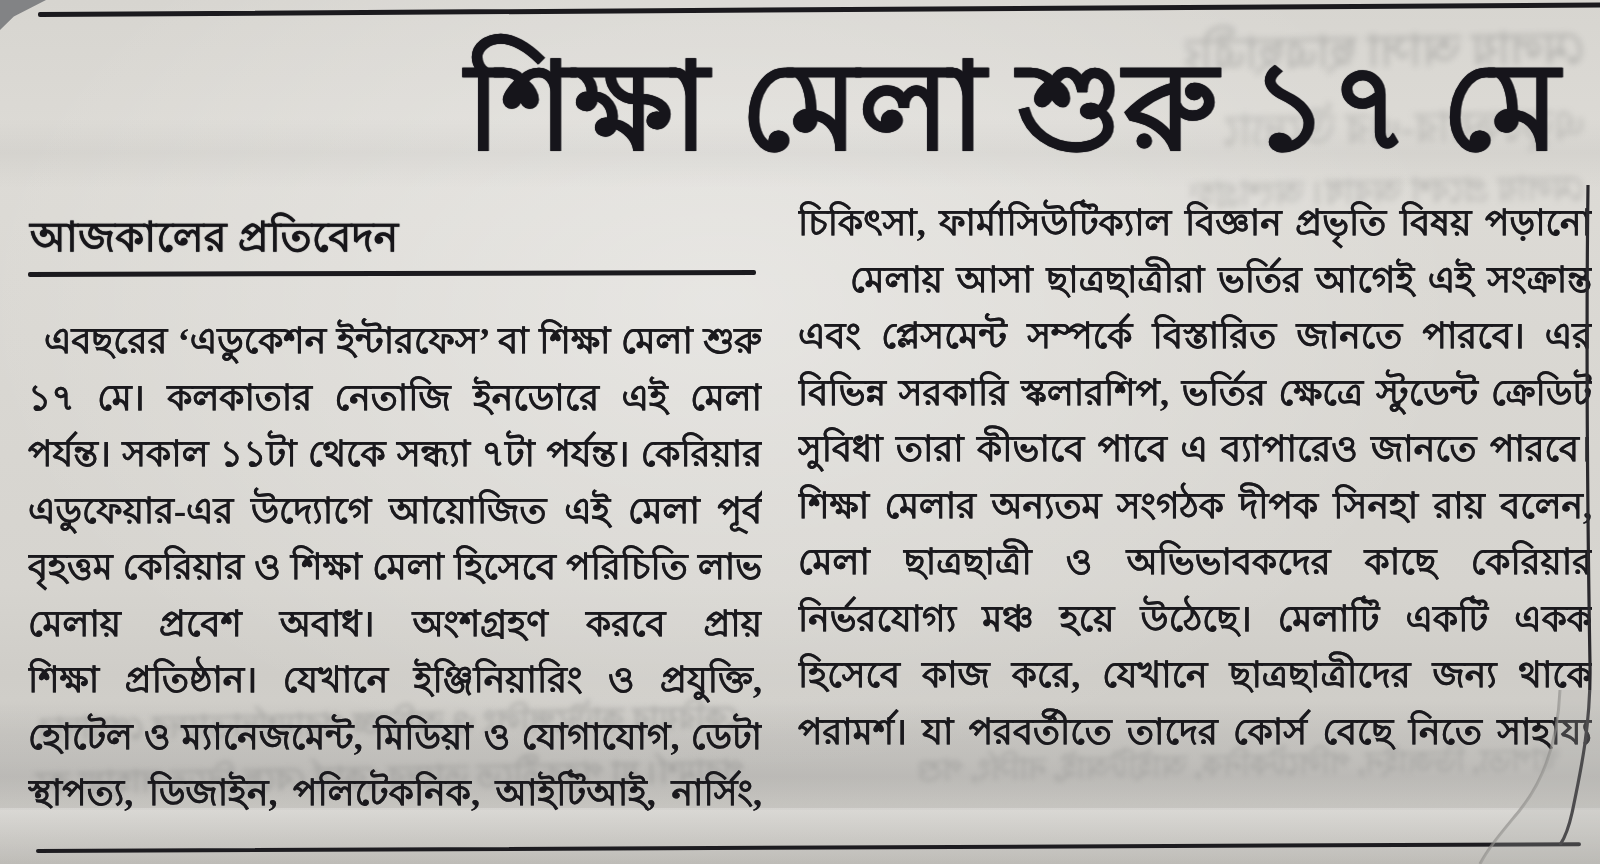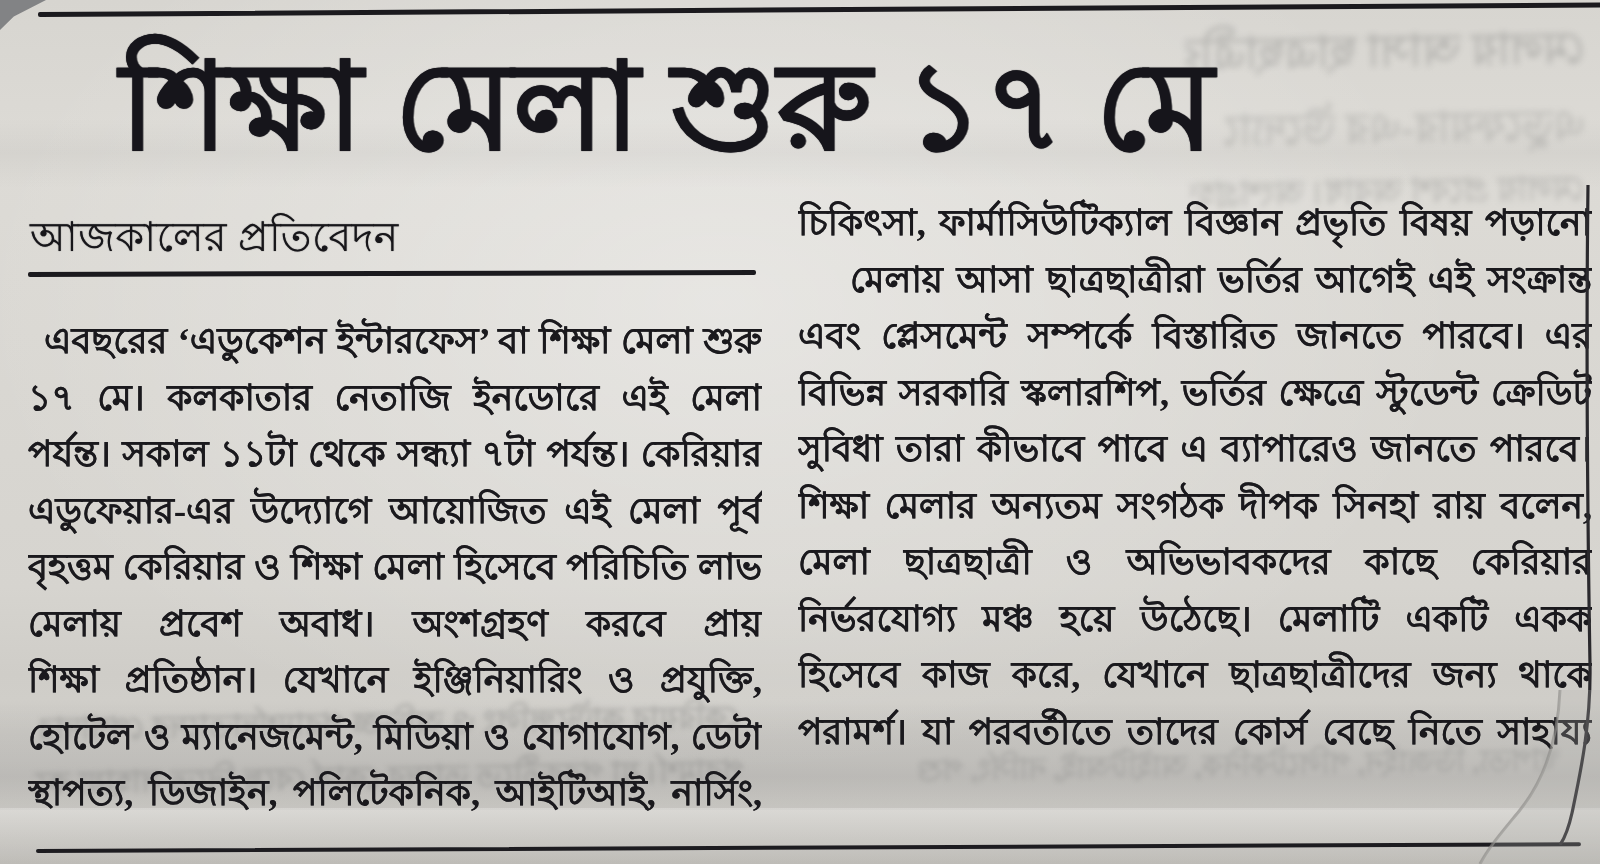--- a/index.html
+++ b/index.html
@@ -42,28 +42,28 @@
   .corner-mark{
     position:absolute;left:0;top:0;width:46px;height:30px;
     background:#6d6e72;
     clip-path:polygon(0 0,100% 0,30% 55%,0 100%);
     opacity:.8;
   }
   .headline{
     position:absolute;left:120px;top:22px;width:1440px;height:180px;
     margin:0;
     font-size:122px;line-height:172px;font-weight:700;
-    text-align:left;color:#16151b;
+    text-align:right;color:#16151b;
     letter-spacing:1px;
     text-shadow:0 0 1px #16151b, 1px 0 0 rgba(22,21,27,.55);
     white-space:nowrap;
   }
   .byline{
     position:absolute;left:30px;top:212px;width:730px;
-    font-size:41px;line-height:50px;font-weight:400;
+    font-size:41px;line-height:50px;font-weight:700;
     letter-spacing:.5px;
     text-shadow:0 0 1px rgba(23,22,26,.8);
     white-space:nowrap;
   }
   .byline-rule{
     position:absolute;left:28px;top:271px;width:728px;height:5px;
     background:#1b1a1e;border-radius:2px;transform:rotate(-0.15deg);
   }
   .col{position:absolute;}
   .col-left{left:28px;top:314px;width:734px;}

